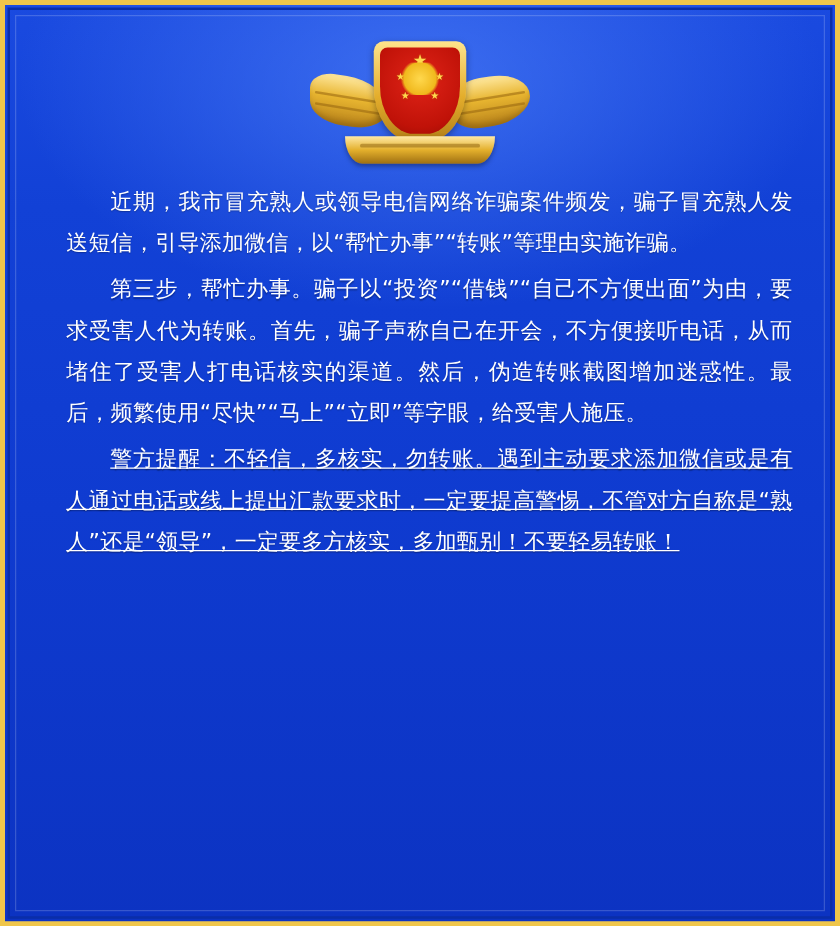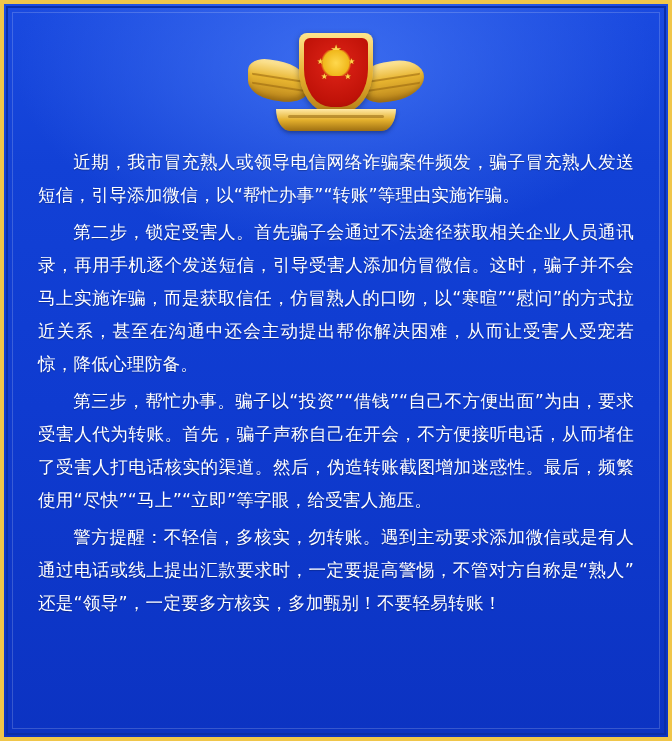--- a/index.html
+++ b/index.html
@@ -137,34 +137,34 @@
     position: absolute;
     left: 10%;
     right: 10%;
     top: 6px;
     height: 3px;
     background: rgba(140,95,12,0.5);
     border-radius: 2px;
   }
   
   .content {
-    padding: 6px 34px 0 34px;
+    padding: 6px 34px 0 49px;
   }
   p.para {
     margin: 0 0 4px 0;
     color: #ffffff;
     font-size: 17.6px;
     line-height: 33px;
     text-indent: 2em;
     letter-spacing: 0.2px;
     text-align: justify;
     text-justify: inter-ideograph;
     text-shadow: 0 1px 1px rgba(0,0,0,0.28);
   }
-  p.para:last-child { margin-bottom: 0; }
+  p.para:last-child { margin-bottom: 0; text-decoration: underline; }
 </style>
 </head>
 <body>
 
 <div class="poster">
   <div class="inner-frame"></div>
 
   <div class="emblem-wrap">
     <div class="emblem">
       <div class="wing left"></div>
@@ -177,17 +177,16 @@
           <span class="star s4">★</span>
           <span class="star s5">★</span>
         </div>
       </div>
       <div class="emblem-base"></div>
     </div>
   </div>
 
   <div class="content">
     <p class="para">近期，我市冒充熟人或领导电信网络诈骗案件频发，骗子冒充熟人发送短信，引导添加微信，以“帮忙办事”“转账”等理由实施诈骗。</p>
-    <p class="para">第二步，锁定受害人。首先骗子会通过不法途径获取相关企业人员通讯录，再用手机逐个发送短信，引导受害人添加仿冒微信。这时，骗子并不会马上实施诈骗，而是获取信任，仿冒熟人的口吻，以“寒暄”“慰问”的方式拉近关系，甚至在沟通中还会主动提出帮你解决困难，从而让受害人受宠若惊，降低心理防备。</p>
     <p class="para">第三步，帮忙办事。骗子以“投资”“借钱”“自己不方便出面”为由，要求受害人代为转账。首先，骗子声称自己在开会，不方便接听电话，从而堵住了受害人打电话核实的渠道。然后，伪造转账截图增加迷惑性。最后，频繁使用“尽快”“马上”“立即”等字眼，给受害人施压。</p>
     <p class="para">警方提醒：不轻信，多核实，勿转账。遇到主动要求添加微信或是有人通过电话或线上提出汇款要求时，一定要提高警惕，不管对方自称是“熟人”还是“领导”，一定要多方核实，多加甄别！不要轻易转账！</p>
   </div>
 </div>
 
 </body></html>

